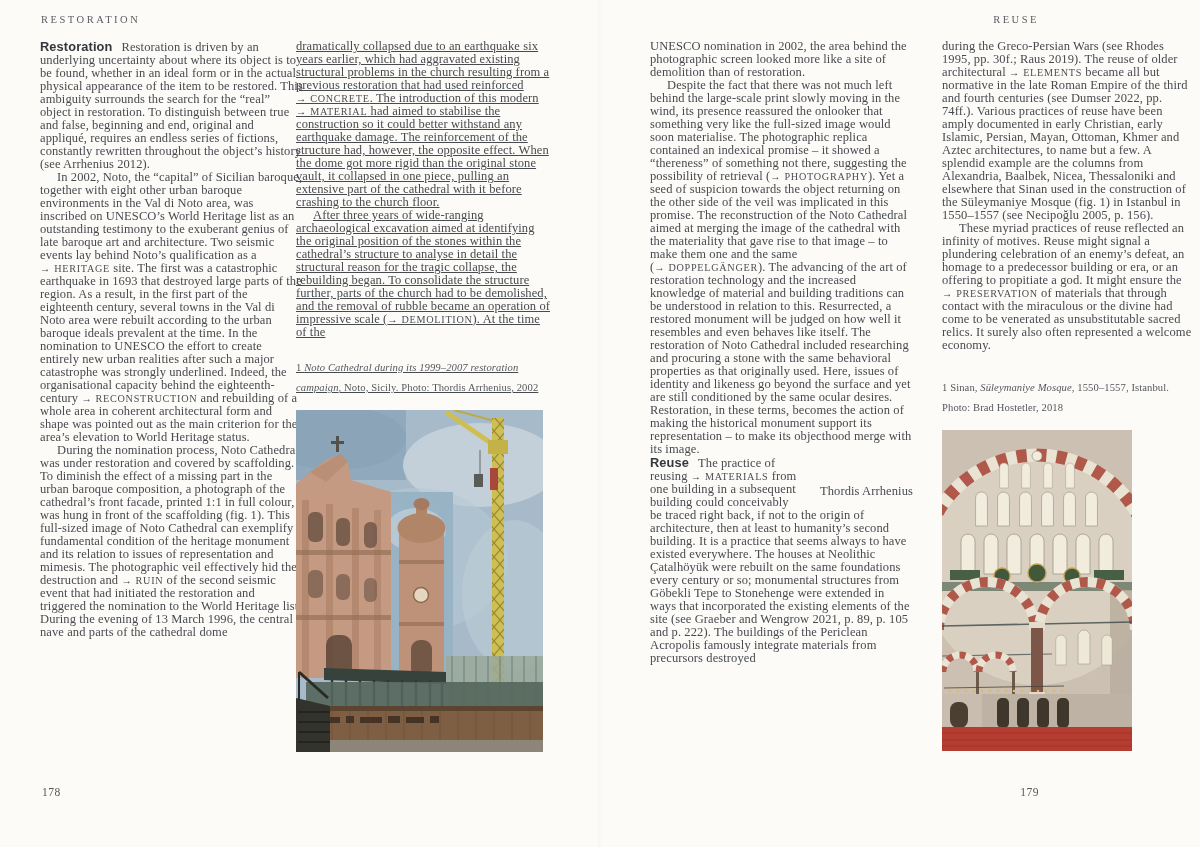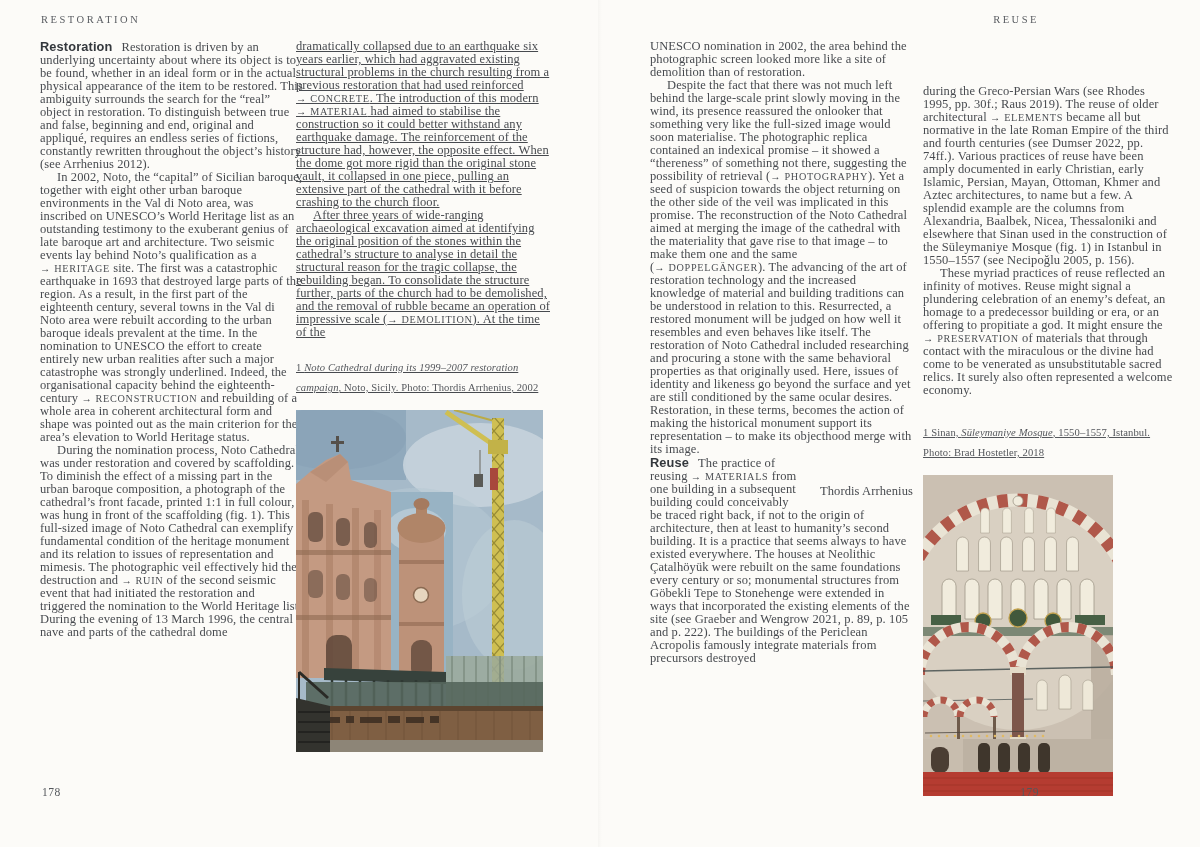--- a/index.html
+++ b/index.html
@@ -22,21 +22,21 @@
   .page-number{
     position:absolute;top:786px;
     font-size:11.5px;color:#54575c;letter-spacing:0.04em;
   }
   .page-number.left{left:42px;}
   .page-number.right{right:32px;text-align:center;}
   .col{position:absolute;top:40px;}
   #col1{left:40px;width:263px;}
   #col2{left:296px;width:256px;text-decoration:underline;}
   #col3{left:650px;width:263px;}
-  #col4{left:923px;width:253px;margin-top:45px;}
+  #col4{left:942px;width:253px;}
   .para{
     margin:0;font-size:12.5px;line-height:13px;
     text-align:left;letter-spacing:0.1px;
   }
   .para.indent{text-indent:17px;}
   .para.entry{}
   .headword{
     font-family:"Liberation Sans", sans-serif;
     font-weight:700;font-size:12.8px;color:#33373c;
     letter-spacing:0.01em;margin-right:9px;
@@ -44,21 +44,21 @@
   .xref{
     font-size:10.2px;letter-spacing:0.07em;color:#4b4e53;
   }
   .signature{float:right;margin-top:42px;}
   .ital{font-style:italic;}
   .caption{
     margin:0;font-size:10.6px;line-height:20px;color:#54575c;
     letter-spacing:0.1px;
   }
   .caption.cap-left{margin-top:19px;}
-  .caption.cap-right{margin-top:26px;text-decoration:underline;}
+  .caption.cap-right{margin-top:26px;}
   .figure{margin-top:12px;line-height:0;}
   .figure svg{display:block;}
 </style>
 </head>
 <body>
 
 <div class="spread">
   <div class="gutter"></div>
 
   <div class="running-head left">RESTORATION</div>

